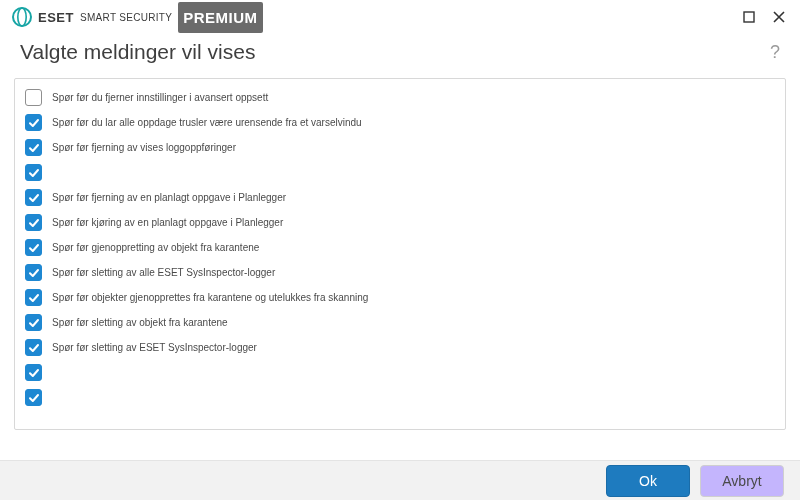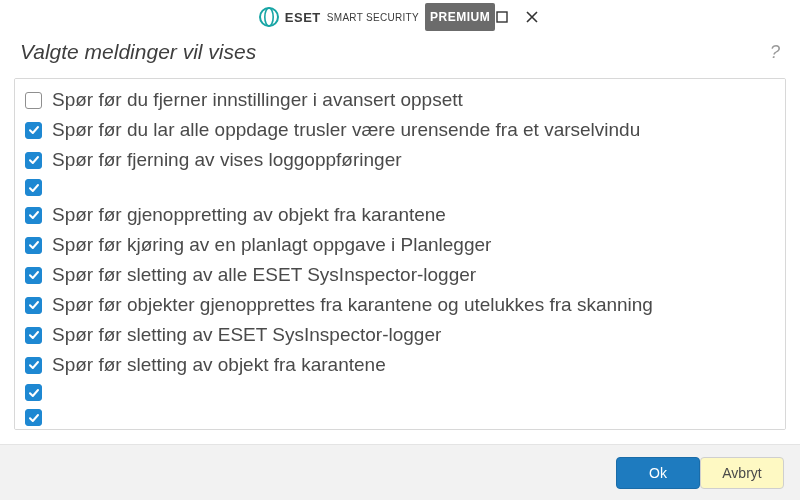--- a/index.html
+++ b/index.html
@@ -8,52 +8,51 @@
     background: #fff;
     width: 800px;
     height: 500px;
     overflow: hidden;
     position: relative;
     color: #333;
   }
   .titlebar {
     display: flex;
     align-items: center;
-    justify-content: center;
+    justify-content: space-between;
     padding: 6px 10px 4px 12px;
     height: 32px;
   }
   .brand {
     display: flex;
     align-items: center;
     gap: 6px;
   }
   .brand-logo {
     display: inline-flex;
     align-items: center;
   }
   .brand-eset { font-weight: 700; font-size: 13px; letter-spacing: 0.5px; color: #3b3b3b; }
   .brand-ss { font-weight: 400; font-size: 10px; color: #3b3b3b; letter-spacing: 0.3px; }
   .brand-premium {
     background: #6b6b6b;
     color: #fff;
-    font-size: 12px;
+    font-size: 15px;
     font-weight: 600;
     padding: 7px 5px;
     border-radius: 2px;
     letter-spacing: 0.5px;
   }
   .win-controls { display: flex; gap: 16px; align-items: center; padding-right: 4px;}
   .win-btn { width: 14px; height: 14px; display:inline-flex; align-items:center; justify-content:center; cursor:pointer;}
   .header {
     display: flex;
     align-items: center;
     justify-content: space-between;
     padding: 8px 20px 14px 20px;
-    font-style: italic;
   }
   .page-title {
     font-size: 21px;
     font-weight: 400;
     color: #3f3f3f;
   }
   .help-icon {
     color: #9a9a9a;
     font-size: 18px;
     cursor: pointer;
@@ -68,59 +67,60 @@
     background: #fff;
   }
   .list-container::-webkit-scrollbar { width: 14px; }
   .list-container::-webkit-scrollbar-track { background: #f5f5f5; }
   .list-container::-webkit-scrollbar-thumb { background: #c9c9c9; border-radius: 2px; border: 3px solid #f5f5f5;}
   .row {
     display: flex;
     align-items: center;
     gap: 10px;
     padding: 4px 10px 4px 10px;
-    font-size: 19px;
+    font-size: 10px;
     color: #4a4a4a;
   }
   .chk {
     width: 17px; height: 17px;
     border-radius: 3px;
     display: inline-flex;
     align-items: center;
     justify-content: center;
     flex-shrink: 0;
     cursor: pointer;
   }
   .chk.checked { background: #1e88d2; border: 1px solid #1e88d2; }
   .chk.unchecked { background: #fff; border: 1.5px solid #8f8f8f; }
   .chk svg { width: 12px; height: 12px; }
   .footer {
     position: absolute;
     bottom: 0; left: 0; right: 0;
-    height: 56px;
+    height: 40px;
     background: #f2f2f2;
     border-top: 1px solid #e4e4e4;
     display: flex;
     justify-content: flex-end;
     align-items: center;
+    gap: 10px;
     padding: 0 16px;
   }
   .btn {
     min-width: 84px;
     height: 32px;
     border-radius: 4px;
     font-size: 14px;
     display: inline-flex;
     align-items: center;
     justify-content: center;
     cursor: pointer;
     border: 1px solid transparent;
   }
   .btn-primary { background: #1e7bbf; color: #fff; border-color: #1a6ca8;}
-  .btn-secondary { background: #fef9c3; color: #4a4a4a; border-color: #cfcfcf;}
+  .btn-secondary { background: #c4b5fd; color: #4a4a4a; border-color: #cfcfcf;}
   .row-label { user-select: none; }
 </style>
 </head>
 <body>
 
 <div class="titlebar">
   <div class="brand">
     <span class="brand-logo">
       <svg width="20" height="20" viewBox="0 0 20 20">
         <ellipse cx="10" cy="10" rx="9" ry="9" fill="none" stroke="#17a5a5" stroke-width="2"></ellipse>
@@ -177,61 +177,69 @@
           <path d="M2 6.2 L4.8 9 L10 3" stroke="#fff" stroke-width="2" fill="none" stroke-linecap="round" stroke-linejoin="round"></path>
         </svg>
       </span>
     </div>
     <div class="row">
       <span class="chk checked">
         <svg viewBox="0 0 12 12">
           <path d="M2 6.2 L4.8 9 L10 3" stroke="#fff" stroke-width="2" fill="none" stroke-linecap="round" stroke-linejoin="round"></path>
         </svg>
       </span>
+      <span class="row-label">Spør før fjerning av en planlagt oppgave i Planlegger</span>
+    </div>
+    <div class="row">
+      <span class="chk checked">
+        <svg viewBox="0 0 12 12">
+          <path d="M2 6.2 L4.8 9 L10 3" stroke="#fff" stroke-width="2" fill="none" stroke-linecap="round" stroke-linejoin="round"></path>
+        </svg>
+      </span>
+      <span class="row-label">Spør før kjøring av en planlagt oppgave i Planlegger</span>
+    </div>
+    <div class="row">
+      <span class="chk checked">
+        <svg viewBox="0 0 12 12">
+          <path d="M2 6.2 L4.8 9 L10 3" stroke="#fff" stroke-width="2" fill="none" stroke-linecap="round" stroke-linejoin="round"></path>
+        </svg>
+      </span>
       <span class="row-label">Spør før gjenoppretting av objekt fra karantene</span>
     </div>
     <div class="row">
       <span class="chk checked">
         <svg viewBox="0 0 12 12">
           <path d="M2 6.2 L4.8 9 L10 3" stroke="#fff" stroke-width="2" fill="none" stroke-linecap="round" stroke-linejoin="round"></path>
         </svg>
       </span>
-      <span class="row-label">Spør før kjøring av en planlagt oppgave i Planlegger</span>
-    </div>
-    <div class="row">
-      <span class="chk checked">
-        <svg viewBox="0 0 12 12">
-          <path d="M2 6.2 L4.8 9 L10 3" stroke="#fff" stroke-width="2" fill="none" stroke-linecap="round" stroke-linejoin="round"></path>
-        </svg>
-      </span>
       <span class="row-label">Spør før sletting av alle ESET SysInspector-logger</span>
     </div>
     <div class="row">
       <span class="chk checked">
         <svg viewBox="0 0 12 12">
           <path d="M2 6.2 L4.8 9 L10 3" stroke="#fff" stroke-width="2" fill="none" stroke-linecap="round" stroke-linejoin="round"></path>
         </svg>
       </span>
       <span class="row-label">Spør før objekter gjenopprettes fra karantene og utelukkes fra skanning</span>
     </div>
     <div class="row">
       <span class="chk checked">
         <svg viewBox="0 0 12 12">
           <path d="M2 6.2 L4.8 9 L10 3" stroke="#fff" stroke-width="2" fill="none" stroke-linecap="round" stroke-linejoin="round"></path>
         </svg>
       </span>
+      <span class="row-label">Spør før sletting av objekt fra karantene</span>
+    </div>
+    <div class="row">
+      <span class="chk checked">
+        <svg viewBox="0 0 12 12">
+          <path d="M2 6.2 L4.8 9 L10 3" stroke="#fff" stroke-width="2" fill="none" stroke-linecap="round" stroke-linejoin="round"></path>
+        </svg>
+      </span>
       <span class="row-label">Spør før sletting av ESET SysInspector-logger</span>
-    </div>
-    <div class="row">
-      <span class="chk checked">
-        <svg viewBox="0 0 12 12">
-          <path d="M2 6.2 L4.8 9 L10 3" stroke="#fff" stroke-width="2" fill="none" stroke-linecap="round" stroke-linejoin="round"></path>
-        </svg>
-      </span>
-      <span class="row-label">Spør før sletting av objekt fra karantene</span>
     </div>
     <div class="row">
       <span class="chk checked">
         <svg viewBox="0 0 12 12">
           <path d="M2 6.2 L4.8 9 L10 3" stroke="#fff" stroke-width="2" fill="none" stroke-linecap="round" stroke-linejoin="round"></path>
         </svg>
       </span>
     </div>
     <div class="row">
       <span class="chk checked">

